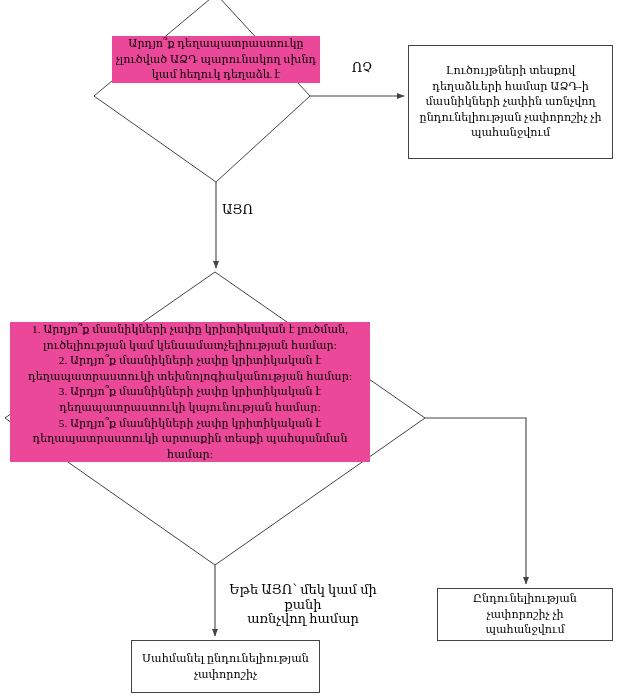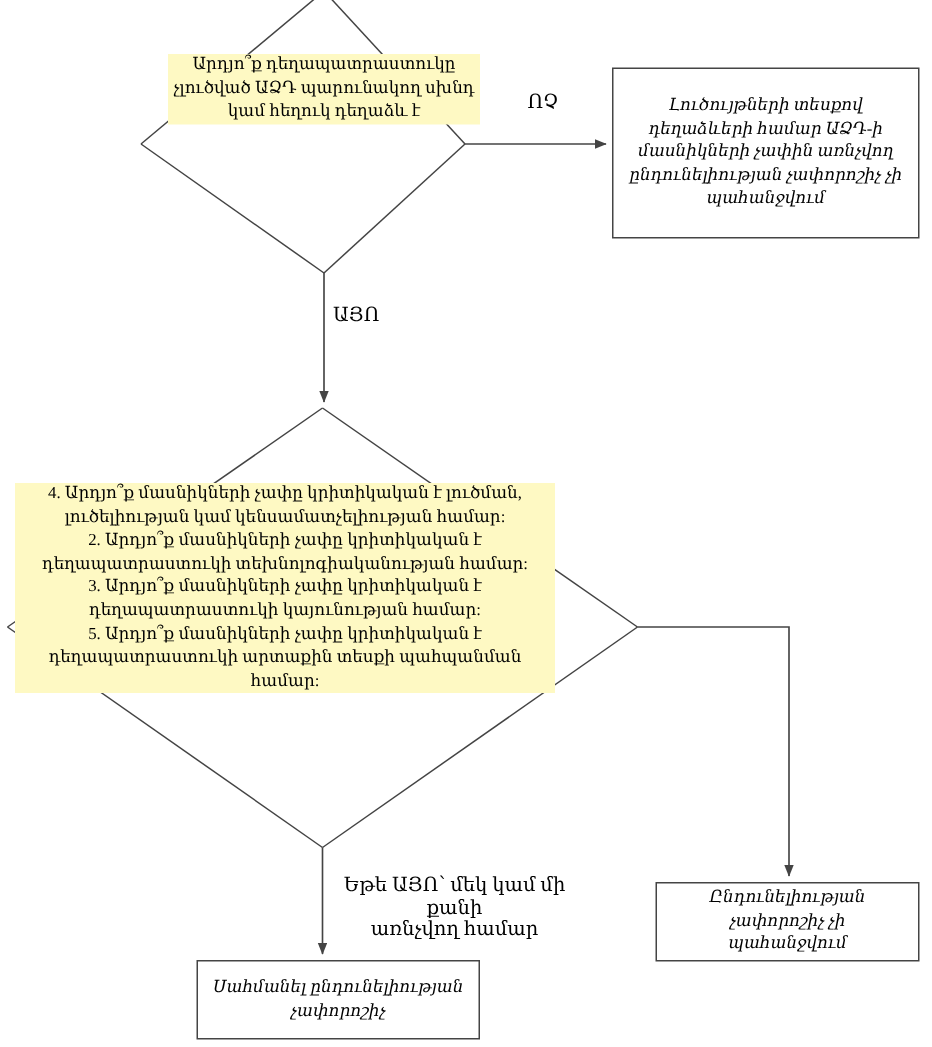--- a/index.html
+++ b/index.html
@@ -30,35 +30,34 @@
     width: 621px;
     height: 698px;
     pointer-events: none;
   }
   .decision-text {
     position: absolute;
     text-align: center;
     font-size: 11.2px;
     line-height: 15.6px;
     color: #000;
-    background: #fef9c3;
+    background: #ec4899;
   }
   .process-box {
     position: absolute;
     box-sizing: border-box;
     border: 1px solid #444444;
     background: #ffffff;
     display: flex;
     align-items: center;
     justify-content: center;
     text-align: center;
     font-size: 11.2px;
     line-height: 15.4px;
     padding: 4px 8px;
-    font-style: italic;
   }
   .edge-label {
     position: absolute;
     font-size: 13px;
     line-height: 14.5px;
     text-align: center;
     background: #ffffff;
     color: #000;
     white-space: pre-line;
   }
@@ -105,21 +104,21 @@
 
     <path d="M 425,418 L 526,418 L 526,584" stroke="#444444" stroke-width="1.1" fill="none" marker-end="url(#arrowhead)"></path>
 
     <path d="M 215,565 L 215,636" stroke="#444444" stroke-width="1.1" fill="none" marker-end="url(#arrowhead)"></path>
   </svg>
 
   <div class="decision-text" style="left:112px; top:36px; width:208px;">Արդյո՞ք դեղապատրաստուկը չլուծված ԱՁԴ պարունակող սխնդ կամ հեղուկ դեղաձև է</div>
 
   <div class="decision-text" style="left:10px; top:322px; width:360px;">
     <ul class="list-block">
-      <li>4. Արդյո՞ք մասնիկների չափը կրիտիկական է լուծման, լուծելիության կամ կենսամատչելիության համար:</li>
+      <li>1. Արդյո՞ք մասնիկների չափը կրիտիկական է լուծման, լուծելիության կամ կենսամատչելիության համար:</li>
       <li>2. Արդյո՞ք մասնիկների չափը կրիտիկական է դեղապատրաստուկի տեխնոլոգիականության համար:</li>
       <li>3. Արդյո՞ք մասնիկների չափը կրիտիկական է դեղապատրաստուկի կայունության համար:</li>
       <li>5. Արդյո՞ք մասնիկների չափը կրիտիկական է դեղապատրաստուկի արտաքին տեսքի պահպանման համար:</li>
     </ul>
   </div>
 
   <div class="process-box" style="left:408px; top:45px; width:205px; height:114px;">Լուծույթների տեսքով դեղաձևերի համար ԱՁԴ-ի մասնիկների չափին առնչվող ընդունելիության չափորոշիչ չի պահանջվում</div>
 
   <div class="process-box" style="left:437px; top:588px; width:176px; height:53px;">Ընդունելիության չափորոշիչ չի պահանջվում</div>
 

